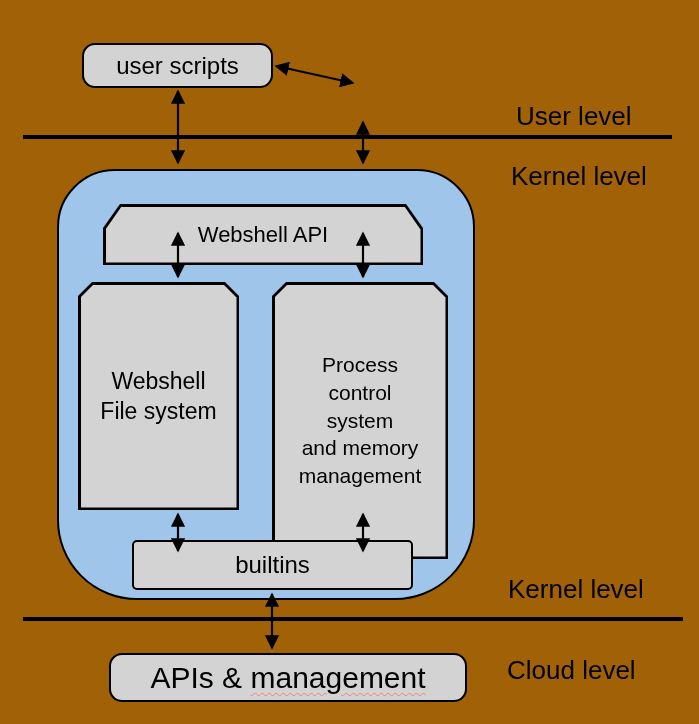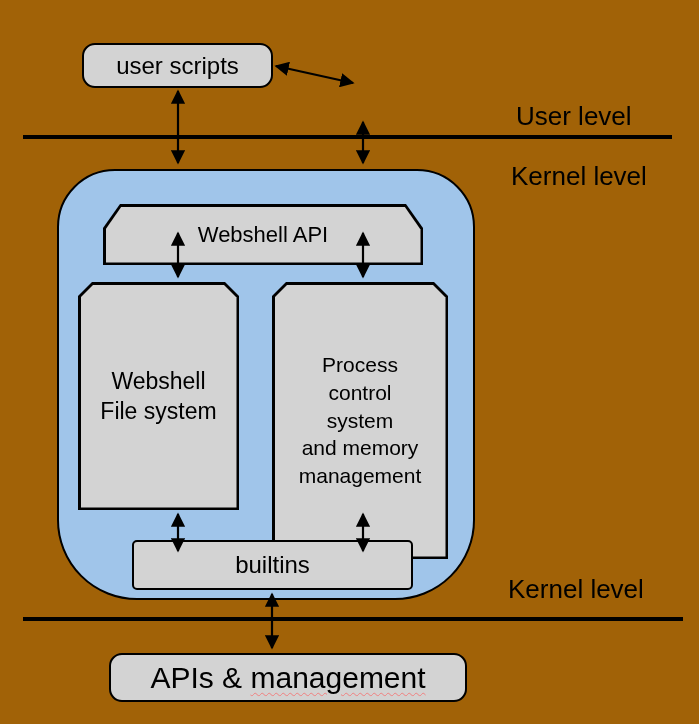--- a/index.html
+++ b/index.html
@@ -125,20 +125,21 @@
     <span>builtins</span>
   </div>
 
   <div class="rbox box-apis">
     <span>APIs &amp; </span><span class="squiggle">management</span>
   </div>
 
   <div class="lvl lbl-user-level">User level</div>
   <div class="lvl lbl-kernel-top">Kernel level</div>
   <div class="lvl lbl-kernel-bottom">Kernel level</div>
+  <div class="lvl lbl-cloud-level">Cloud level</div>
 
   <svg class="arrows" viewBox="0 0 699 724" xmlns="http://www.w3.org/2000/svg">
     <defs>
       <marker id="arw" viewBox="0 0 9 9" refX="8" refY="4.5" markerWidth="6.5" markerHeight="6.5" orient="auto-start-reverse">
         <path d="M0,0 L9,4.5 L0,9 z" fill="#000"></path>
       </marker>
     </defs>
     <line x1="178" y1="91" x2="178" y2="163" stroke="#000" stroke-width="2.2" marker-start="url(#arw)" marker-end="url(#arw)"></line>
     <line x1="276" y1="66" x2="353" y2="83" stroke="#000" stroke-width="2.2" marker-start="url(#arw)" marker-end="url(#arw)"></line>
     <line x1="363" y1="122" x2="363" y2="163" stroke="#000" stroke-width="2.2" marker-start="url(#arw)" marker-end="url(#arw)"></line>

